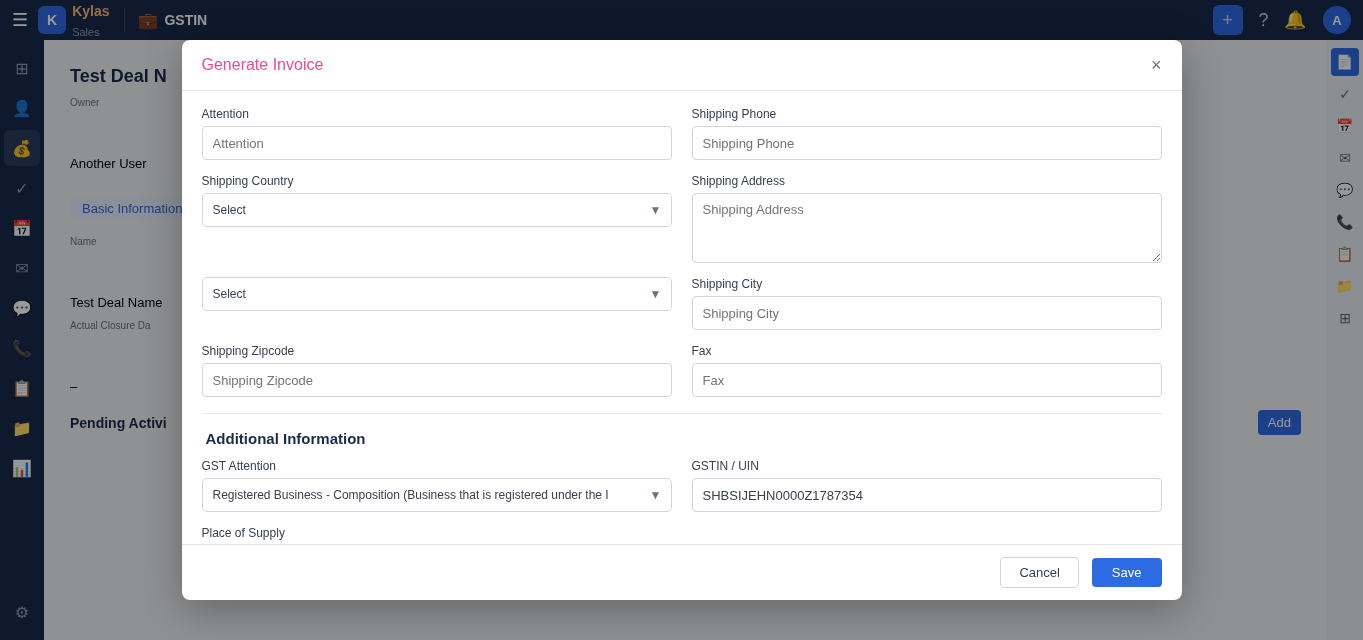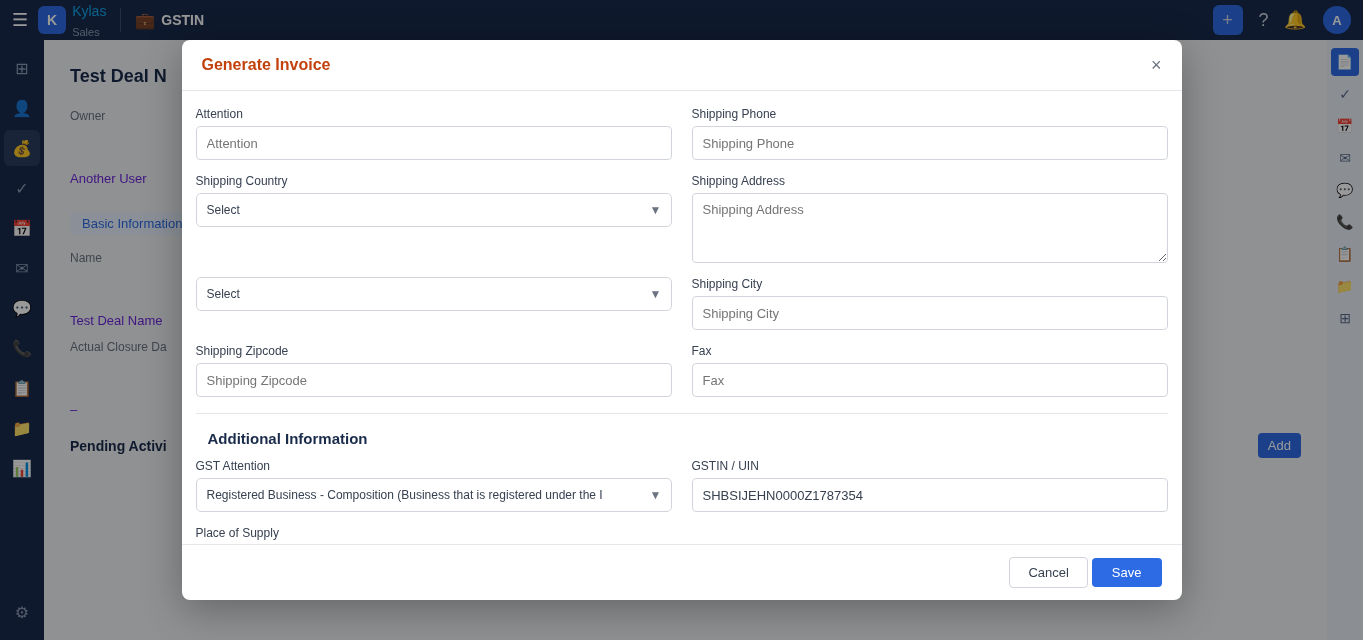--- a/index.html
+++ b/index.html
@@ -6,21 +6,21 @@
     body { font-family: -apple-system, BlinkMacSystemFont, 'Segoe UI', sans-serif; background: #f3f4f6; font-size: 13px; overflow: hidden; }
 
     
     .top-nav {
       display: flex; align-items: center; background: #1a2b4b; height: 40px; padding: 0 12px; gap: 10px; position: fixed; top: 0; left: 0; right: 0; z-index: 100;
     }
     .nav-hamburger { color: white; font-size: 18px; cursor: pointer; }
     .nav-logo { display: flex; align-items: center; gap: 6px; color: white; }
     .nav-logo-icon { width: 28px; height: 28px; background: #2d6be4; border-radius: 6px; display: flex; align-items: center; justify-content: center; color: white; font-weight: bold; font-size: 14px; }
     .nav-app-name { font-size: 13px; color: #cdd5e0; }
-    .nav-app-name span { display: block; color: #0ea5e9; font-weight: 400; font-size: 14px; }
+    .nav-app-name span { display: block; color: #fdba74; font-weight: 700; font-size: 14px; }
     .nav-divider { width: 1px; height: 24px; background: #3a4d6b; margin: 0 4px; }
     .nav-deals { display: flex; align-items: center; gap: 6px; color: white; font-weight: 600; font-size: 14px; }
     .nav-deals-icon { font-size: 16px; }
     .nav-spacer { flex: 1; }
     .nav-actions { display: flex; align-items: center; gap: 16px; }
     .nav-icon-btn { color: #cdd5e0; font-size: 18px; cursor: pointer; background: #2d6be4; border: none; width: 30px; height: 30px; border-radius: 6px; display: flex; align-items: center; justify-content: center; }
     .nav-icon-plain { color: #cdd5e0; font-size: 18px; cursor: pointer; }
     .nav-avatar { width: 28px; height: 28px; background: #2d6be4; border-radius: 50%; display: flex; align-items: center; justify-content: center; color: white; font-weight: bold; font-size: 13px; }
 
     
@@ -46,54 +46,54 @@
     
     .modal-overlay {
       position: fixed; top: 0; left: 0; right: 0; bottom: 0; background: rgba(0,0,0,0.4); z-index: 200; display: flex; align-items: center; justify-content: center;
     }
     .modal {
       background: white; border-radius: 8px; width: 1000px; max-height: 560px; overflow: hidden; display: flex; flex-direction: column; box-shadow: 0 10px 40px rgba(0,0,0,0.3);
     }
     .modal-header {
       display: flex; align-items: center; justify-content: space-between; padding: 16px 20px; border-bottom: 1px solid #e5e7eb;
     }
-    .modal-title { font-size: 16px; font-weight: 700; color: #c2410c; }
+    .modal-title { font-size: 16px; font-weight: 400; color: #ec4899; }
     .modal-close { font-size: 18px; color: #6b7280; cursor: pointer; background: none; border: none; line-height: 1; }
-    .modal-body { flex: 1; overflow-y: auto; padding: 16px 14px; }
+    .modal-body { flex: 1; overflow-y: auto; padding: 16px 20px; }
 
     .form-grid { display: grid; grid-template-columns: 1fr 1fr; gap: 14px 20px; }
     .form-group { display: flex; flex-direction: column; gap: 5px; }
     .form-label { font-size: 12px; font-weight: 500; color: #374151; }
     .form-input {
       height: 34px; border: 1px solid #d1d5db; border-radius: 4px; padding: 0 10px; font-size: 13px; color: #374151; outline: none; width: 100%;
     }
     .form-textarea {
       border: 1px solid #d1d5db; border-radius: 4px; padding: 8px 10px; font-size: 13px; color: #374151; outline: none; width: 100%; resize: vertical; min-height: 70px; font-family: inherit;
     }
     .form-select-wrapper { position: relative; }
     .form-select {
       height: 34px; border: 1px solid #d1d5db; border-radius: 5px; padding: 0 30px 0 10px; font-size: 12px; color: #374151; outline: none; width: 100%; appearance: none; background: white; cursor: pointer;
     }
     .select-chevron {
       position: absolute; right: 10px; top: 50%; transform: translateY(-50%); color: #6b7280; font-size: 12px; pointer-events: none;
     }
 
-    .section-title { font-size: 15px; font-weight: 600; color: #1a2b4b; margin: 16px 12px 12px; }
+    .section-title { font-size: 15px; font-weight: 600; color: #1a2b4b; margin: 16px 4px 12px; }
 
     .modal-footer {
-      display: flex; align-items: center; justify-content: flex-end; padding: 12px 20px; border-top: 1px solid #e5e7eb; gap: 4px;
+      display: flex; align-items: center; justify-content: flex-end; padding: 12px 20px; border-top: 1px solid #e5e7eb; gap: 13px;
     }
     .btn-cancel { padding: 7px 18px; border: 1px solid #d1d5db; border-radius: 4px; background: white; color: #374151; font-size: 13px; cursor: pointer; }
     .btn-save { padding: 7px 20px; border: none; border-radius: 4px; background: #2d6be4; color: white; font-size: 13px; cursor: pointer; font-weight: 500; }
 
     
     .bg-content { padding: 10px; }
     .deal-name { font-size: 18px; font-weight: 600; color: #1a2b4b; margin-bottom: 10px; }
-    .meta-row { font-size: 12px; color: #6b7280; margin-bottom: 4px; margin-top: 12px; }
-    .meta-val { font-size: 13px; color: #6d28d9; margin-top: 48px; }
+    .meta-row { font-size: 10px; color: #6b7280; margin-bottom: 4px; }
+    .meta-val { font-size: 13px; color: #000000; margin-top: 48px; }
     .section-tab { display: inline-block; background: #e8f0fe; color: #2d6be4; padding: 4px 12px; border-radius: 4px; font-size: 13px; font-weight: 500; margin-top: 18px; }
     .pending-title { font-size: 14px; font-weight: 600; color: #1a2b4b; }
     .no-activities { color: #9ca3af; font-size: 13px; margin-top: 20px; text-align: center; }
   </style>
 </head>
 <body>
 
 <div class="top-nav">
   <span class="nav-hamburger">☰</span>
   <div class="nav-logo">

